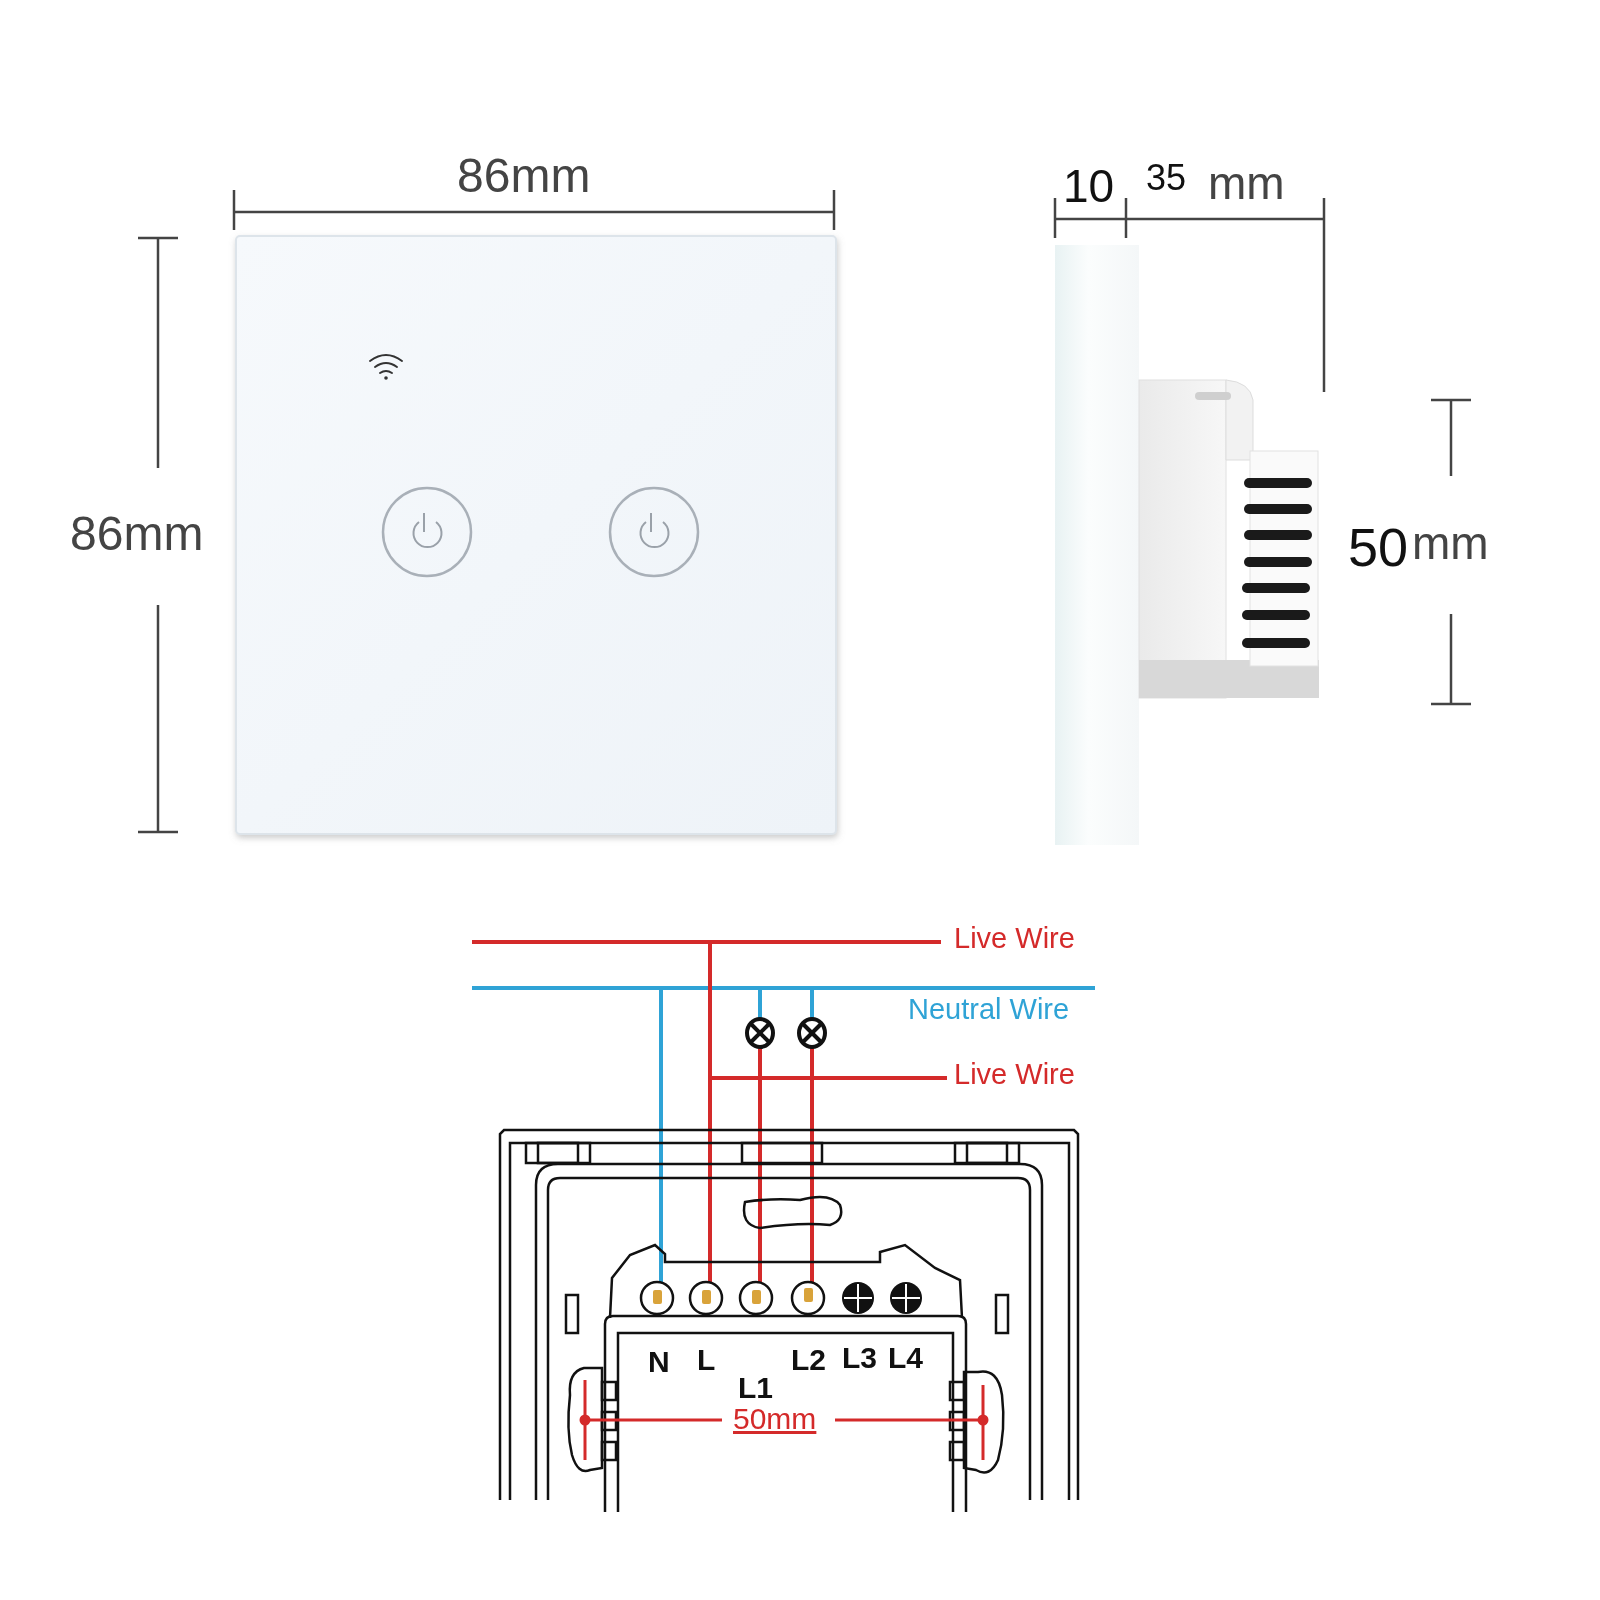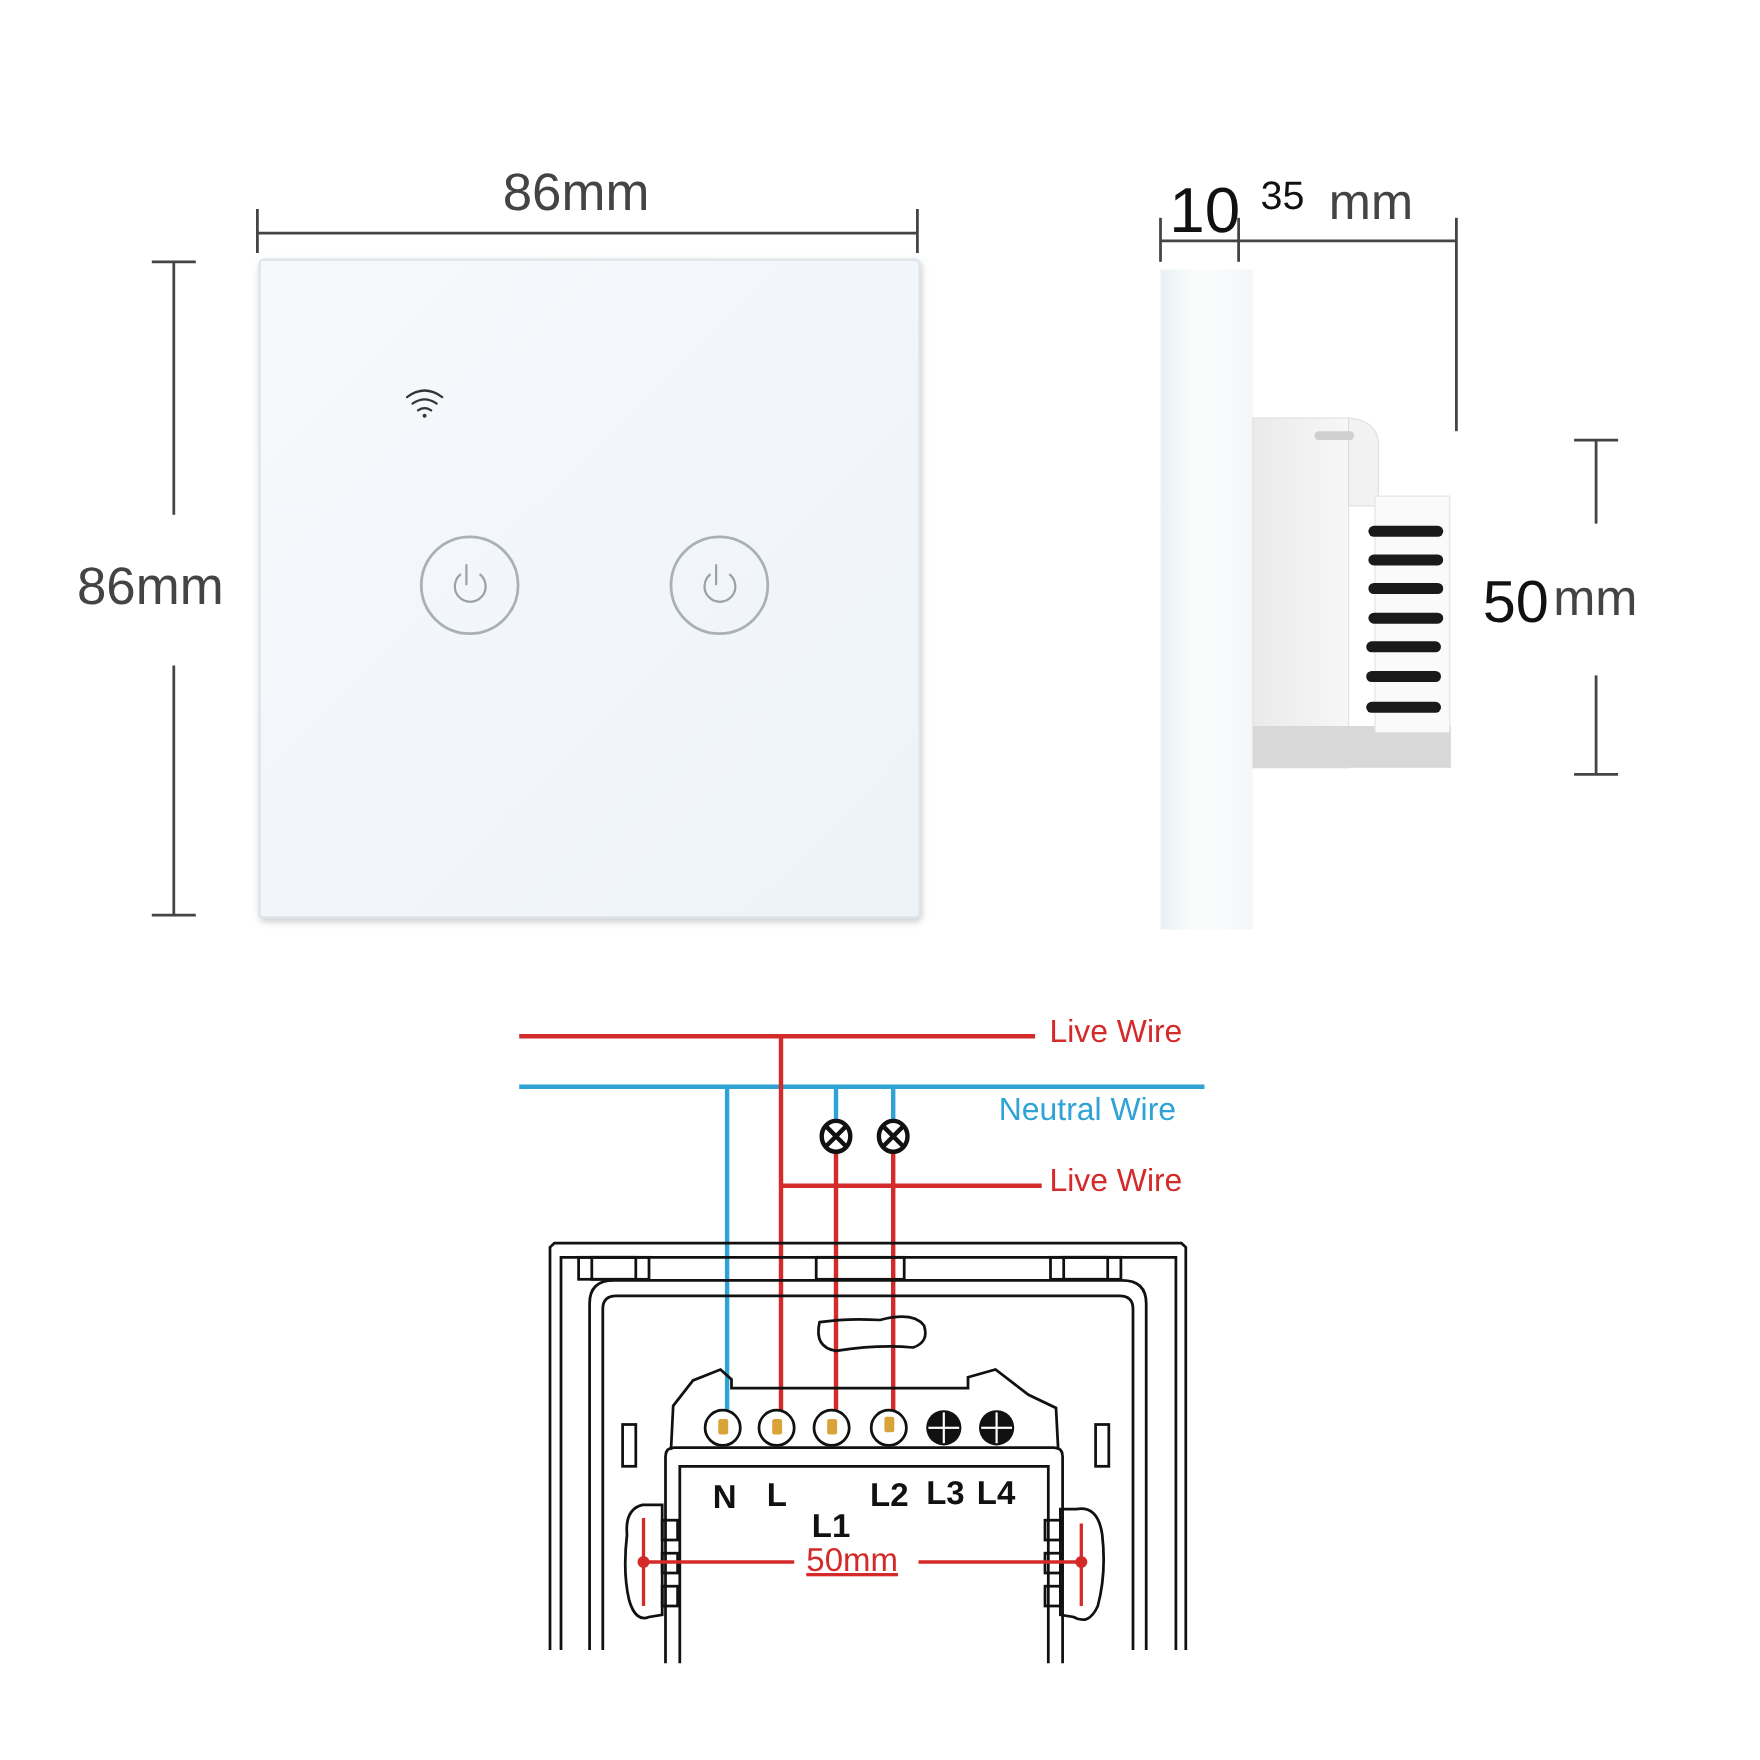--- a/index.html
+++ b/index.html
@@ -193,21 +193,21 @@
     <line x1="585" y1="1420" x2="722" y2="1420"></line>
     <line x1="835" y1="1420" x2="983" y2="1420"></line>
     <circle cx="585" cy="1420" r="4"></circle>
     <circle cx="983" cy="1420" r="4"></circle>
   </g>
 </svg>
 
 <div class="abs dim-text" style="left:457px;top:152px;">86mm</div>
 <div class="abs dim-text" style="left:70px;top:510px;">86mm</div>
 
-<div class="abs dim-text dim-dark" style="left:1063px;top:163px;font-size:58px;">10</div>
+<div class="abs dim-text dim-dark" style="left:1063px;top:163px;font-size:46px;">10</div>
 <div class="abs dim-text dim-dark" style="left:1146px;top:160px;font-size:36px;">35</div>
 <div class="abs dim-text" style="left:1208px;top:160px;font-size:46px;">mm</div>
 
 <div class="abs dim-text dim-dark" style="left:1348px;top:520px;font-size:54px;">50</div>
 <div class="abs dim-text" style="left:1412px;top:520px;font-size:46px;">mm</div>
 
 <div class="abs wire-label" style="left:954px;top:924px;color:#d42a2a;">Live Wire</div>
 <div class="abs wire-label" style="left:908px;top:995px;color:#2fa3d6;">Neutral Wire</div>
 <div class="abs wire-label" style="left:954px;top:1060px;color:#d42a2a;">Live Wire</div>
 

